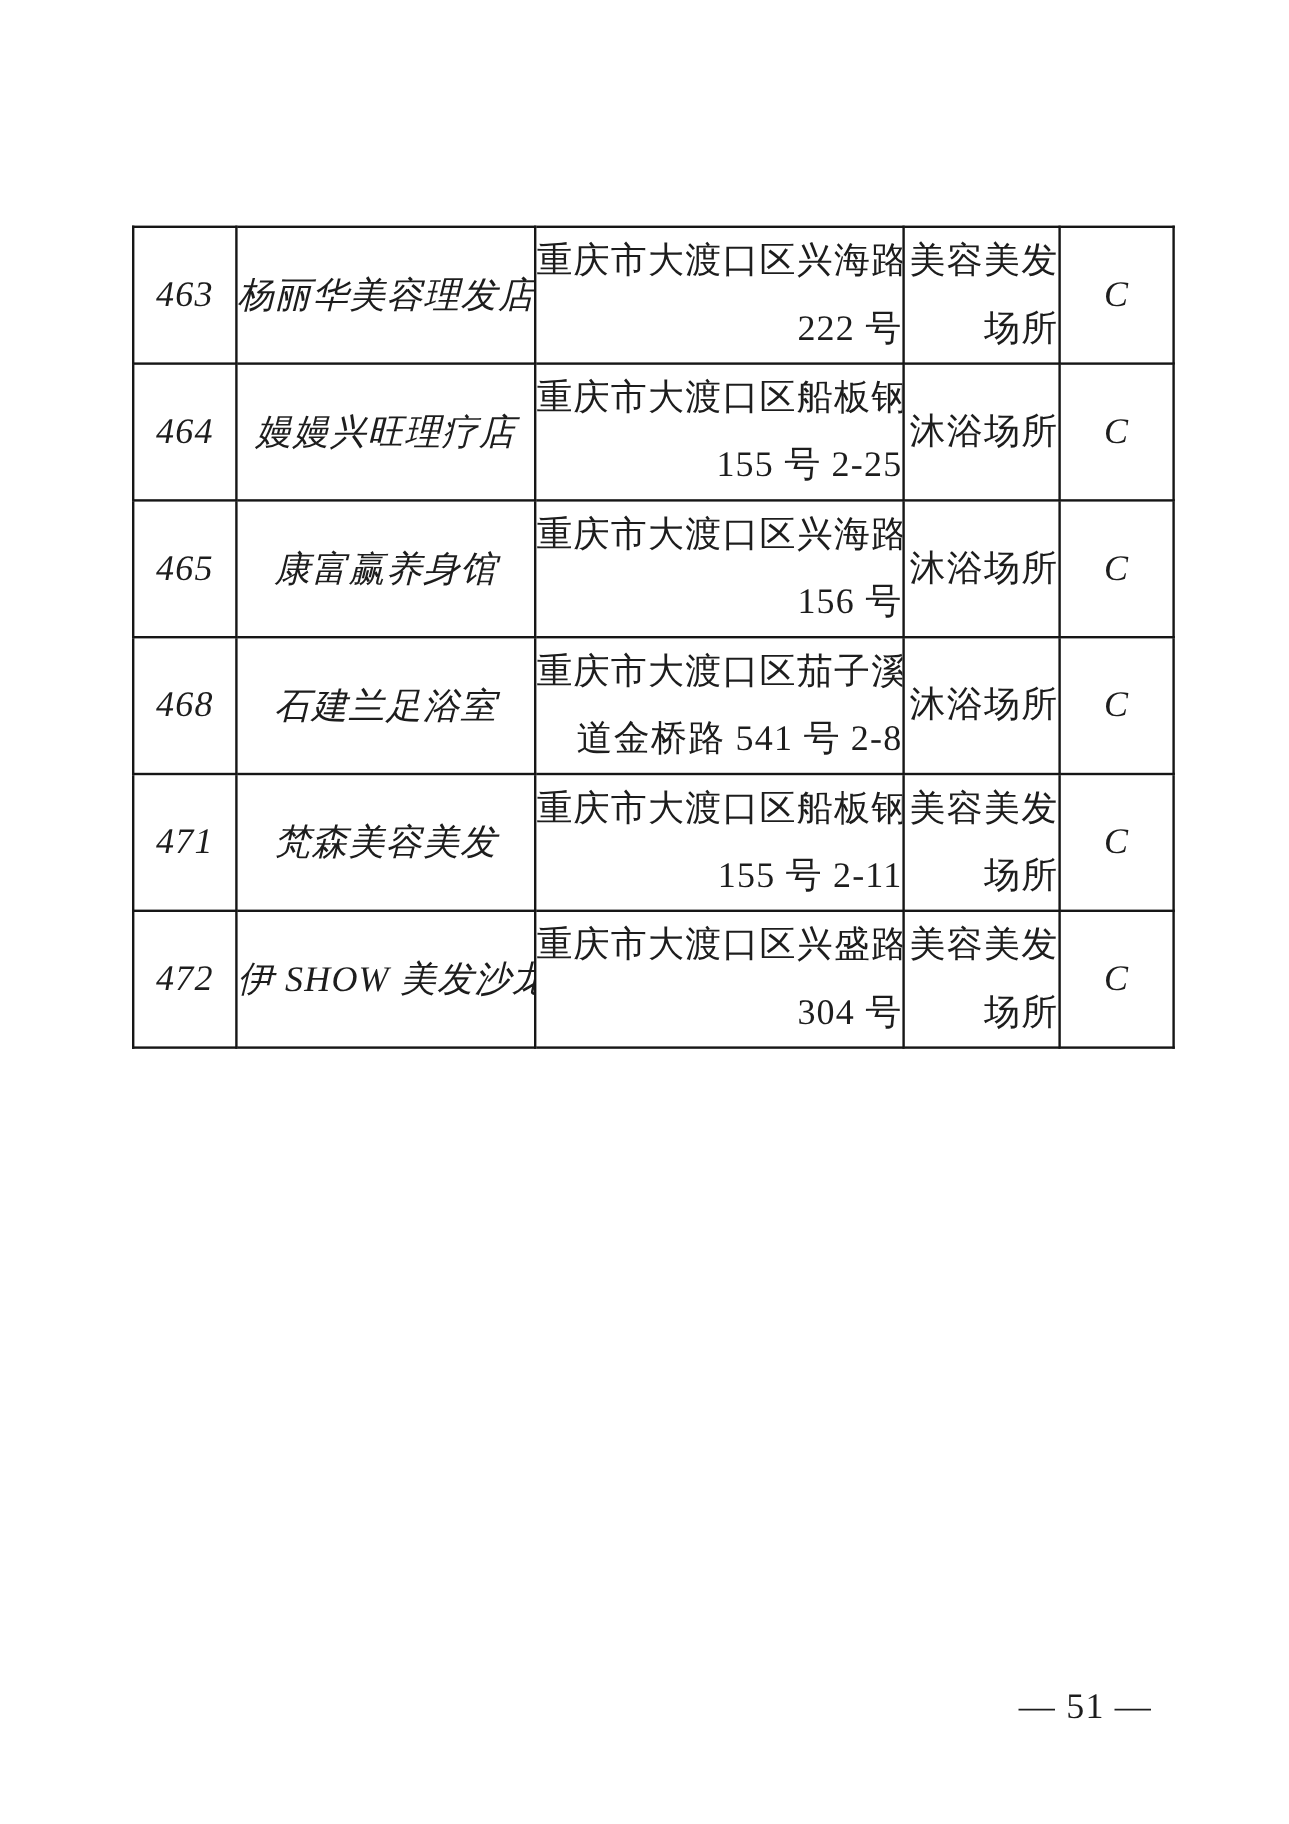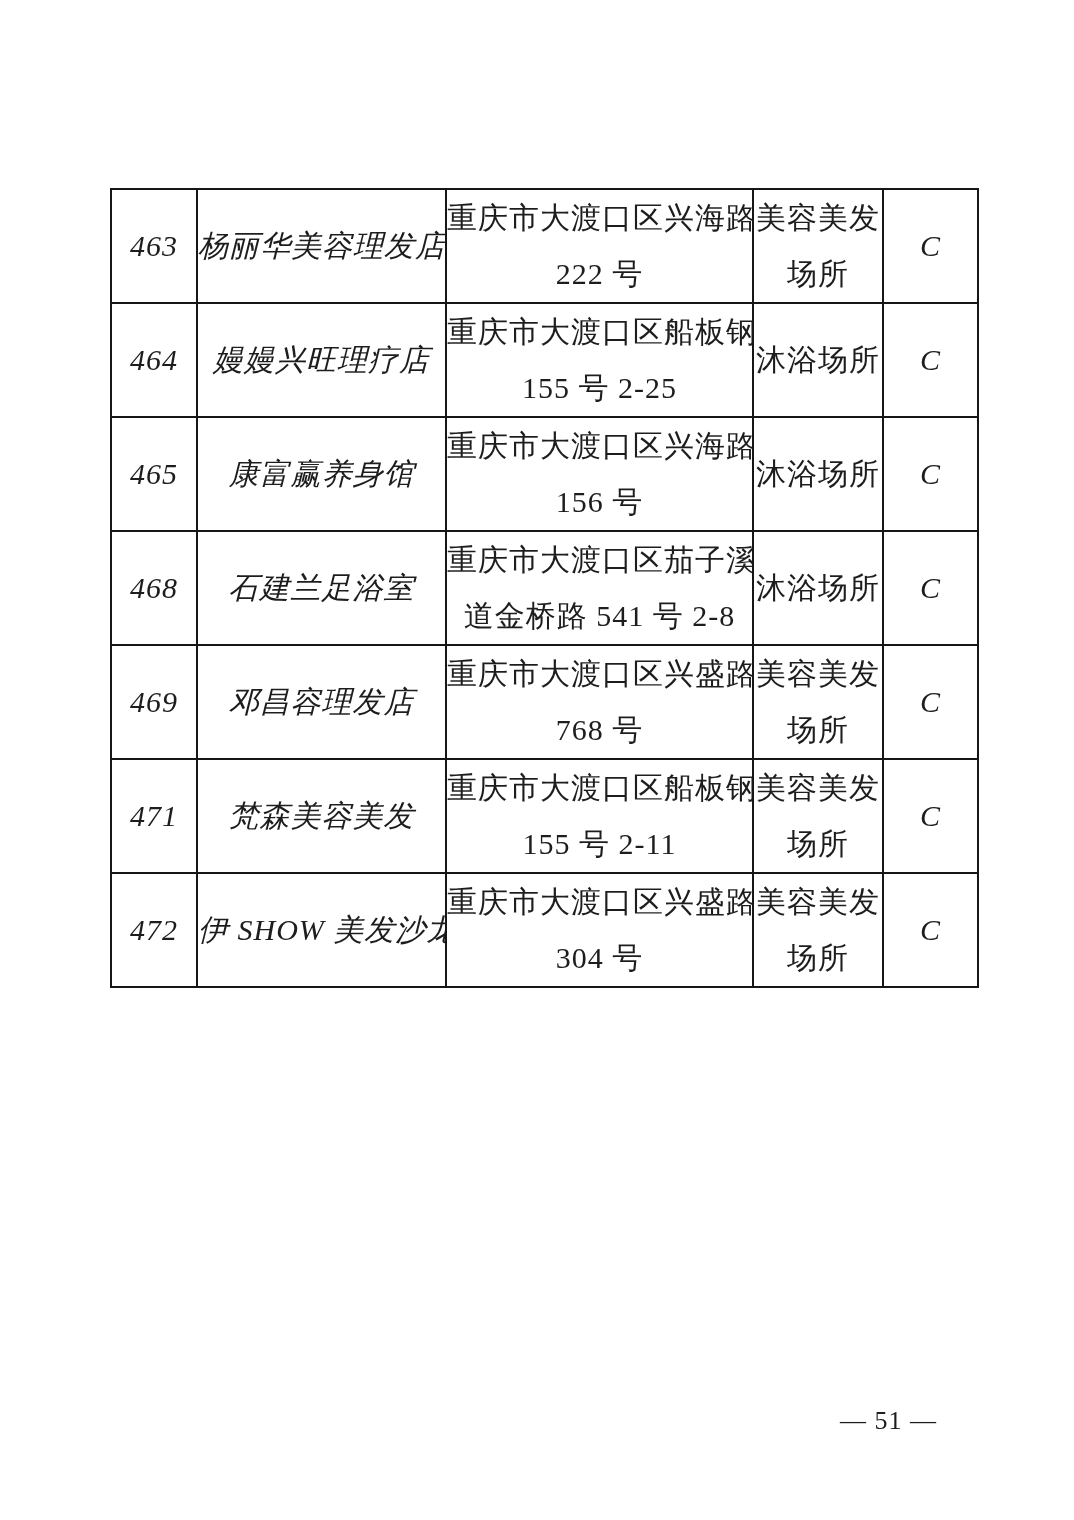--- a/index.html
+++ b/index.html
@@ -31,36 +31,37 @@
     padding: 0;
     overflow: hidden;
   }
   table.doc-table tr {
     height: 112px;
   }
   .lines div {
     line-height: 56px;
     letter-spacing: 1px;
     white-space: nowrap;
+    text-align: right;
   }
   .lines div:empty {
     display: none;
   }
   .single {
     letter-spacing: 1px;
     white-space: nowrap;
     font-style: italic;
   }
   .page-footer {
     position: absolute;
     top: 1406px;
     left: 840px;
     width: 120px;
-    text-align: left;
-    font-size: 26px;
+    text-align: right;
+    font-size: 30px;
     letter-spacing: 1px;
   }
 </style>
 </head>
 <body>
 
 <table class="doc-table">
   <colgroup>
     <col style="width:86px">
     <col style="width:249px">
@@ -138,39 +139,20 @@
         </td>
         <td class="lines">
           <div>沐浴场所</div>
         </td>
         <td>
           <div class="single">C</div>
         </td>
       </tr>
       <tr>
         <td>
-          <div class="single">469</div>
-        </td>
-        <td>
-          <div class="single">邓昌容理发店</div>
-        </td>
-        <td class="lines">
-          <div>重庆市大渡口区兴盛路</div>
-          <div>768 号</div>
-        </td>
-        <td class="lines">
-          <div>美容美发</div>
-          <div>场所</div>
-        </td>
-        <td>
-          <div class="single">C</div>
-        </td>
-      </tr>
-      <tr>
-        <td>
           <div class="single">471</div>
         </td>
         <td>
           <div class="single">梵森美容美发</div>
         </td>
         <td class="lines">
           <div>重庆市大渡口区船板钢路</div>
           <div>155 号 2-11</div>
         </td>
         <td class="lines">

